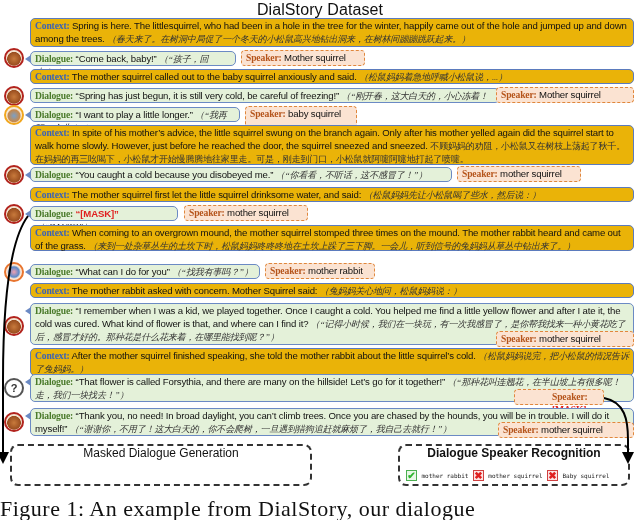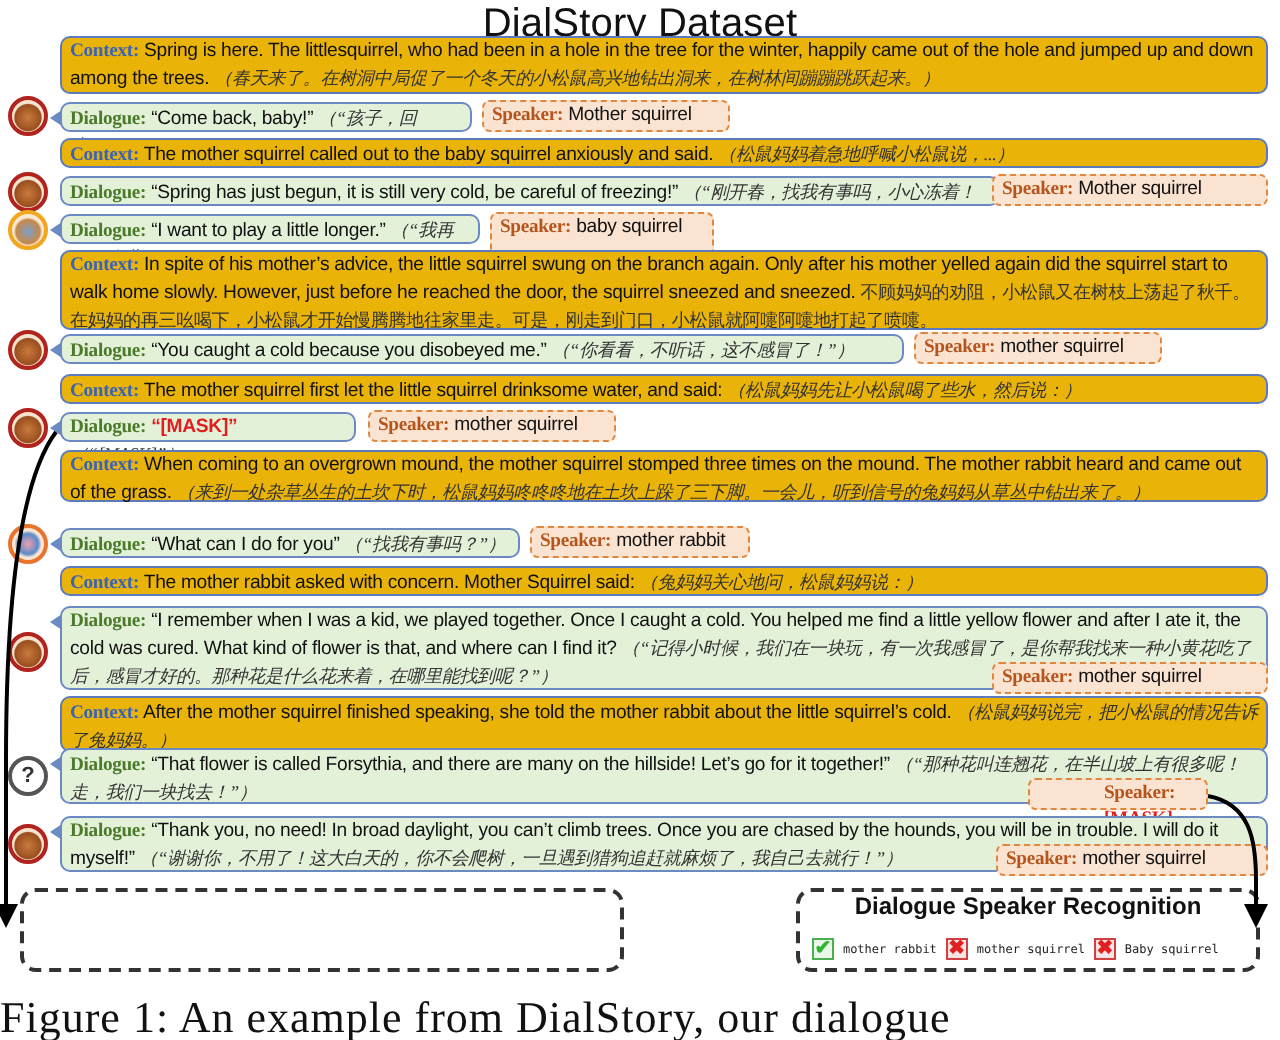--- a/index.html
+++ b/index.html
@@ -1,20 +1,20 @@
 <!DOCTYPE html>
 <html><head>
 <meta charset="utf-8">
 <style>
   * { box-sizing: border-box; margin: 0; padding: 0; }
   html, body { width: 640px; height: 520px; background: #ffffff; overflow: hidden; }
   body { position: relative; font-family: "Liberation Sans", sans-serif; color: #111; }
 
   .title { position: absolute; left: 0; width: 640px; top: 1px; text-align: center;
-           font-size: 20px; color: #111; letter-spacing: 0.1px; }
+           font-size: 16px; color: #111; letter-spacing: 0.1px; }
 
   .box { position: absolute; border-radius: 5px; font-size: 9.6px; line-height: 12.8px;
          padding: 1px 4px 1px 4px; font-family: "Liberation Sans", sans-serif; letter-spacing: -0.15px; }
   .ctx { background: #eab308; border: 1px solid #5b7bbd; }
   .dlg { background: #e4f1d9; border: 1px solid #6b8ac4; }
   .dlg::before { content: ""; position: absolute; left: -6px; top: 3px; width: 0; height: 0;
                  border-top: 4px solid transparent; border-bottom: 4px solid transparent;
                  border-right: 6px solid #6b8ac4; }
   .spk { background: #fbe3d2; border: 1.5px dashed #e0873c; border-radius: 4px; }
 
@@ -69,21 +69,21 @@
 <div class="box ctx" style="left:30px; top:69px; width:604px; height:15px;">
   <span class="lbl-c">Context:</span>
   <span>The mother squirrel called out to the baby squirrel anxiously and said.</span>
   <span class="zh">（松鼠妈妈着急地呼喊小松鼠说，...）</span>
 </div>
 
 <div class="avatar" style="left:4px; top:86px;"></div>
 <div class="box dlg" style="left:30px; top:88px; width:470px; height:15px; white-space:nowrap; overflow:hidden;">
   <span class="lbl-d">Dialogue:</span>
   <span>“Spring has just begun, it is still very cold, be careful of freezing!”</span>
-  <span class="zh">（“刚开春，找我有事吗，小心冻着！</span>
+  <span class="zh">（“刚开春，这大白天的，小心冻着！</span>
 </div>
 <div class="box spk" style="left:496px; top:87px; width:138px; height:16px;">
   <span class="lbl-s">Speaker:</span>
   <span>Mother squirrel</span>
 </div>
 
 <div class="avatar baby" style="left:4px; top:105px;"></div>
 <div class="box dlg" style="left:30px; top:107px; width:210px; height:15px;">
   <span class="lbl-d">Dialogue:</span>
   <span>“I want to play a little longer.”</span>
@@ -184,20 +184,21 @@
   <span class="lbl-d">Dialogue:</span>
   <span>“Thank you, no need! In broad daylight, you can’t climb trees. Once you are chased by the hounds, you will be in trouble. I will do it myself!”</span>
   <span class="zh">（“谢谢你，不用了！这大白天的，你不会爬树，一旦遇到猎狗追赶就麻烦了，我自己去就行！”）</span>
 </div>
 <div class="box spk" style="left:498px; top:422px; width:136px; height:16px;">
   <span class="lbl-s">Speaker:</span>
   <span>mother squirrel</span>
 </div>
 
 <div class="task" style="left:10px; top:444px; width:302px; height:42px;">
+  <div class="task-title" style="top:0px;">Masked Dialogue Generation</div>
 </div>
 
 <div class="task" style="left:398px; top:444px; width:232px; height:42px;">
   <div class="task-title" style="top:0px;font-weight:bold;">Dialogue Speaker Recognition</div>
   <div style="position:absolute; left:6px; top:20px; white-space:nowrap;">
     <span class="chk">✔</span>
     <span class="cand">mother rabbit</span>
     <span class="crs">✖</span>
     <span class="cand">mother squirrel</span>
     <span class="crs">✖</span>

